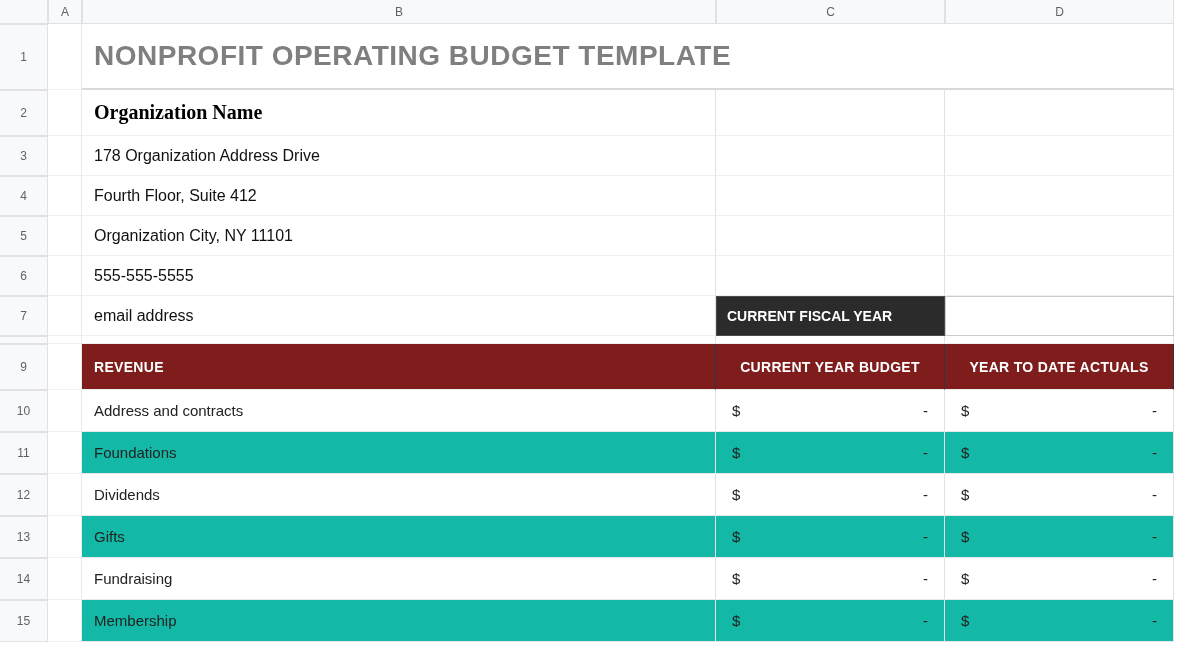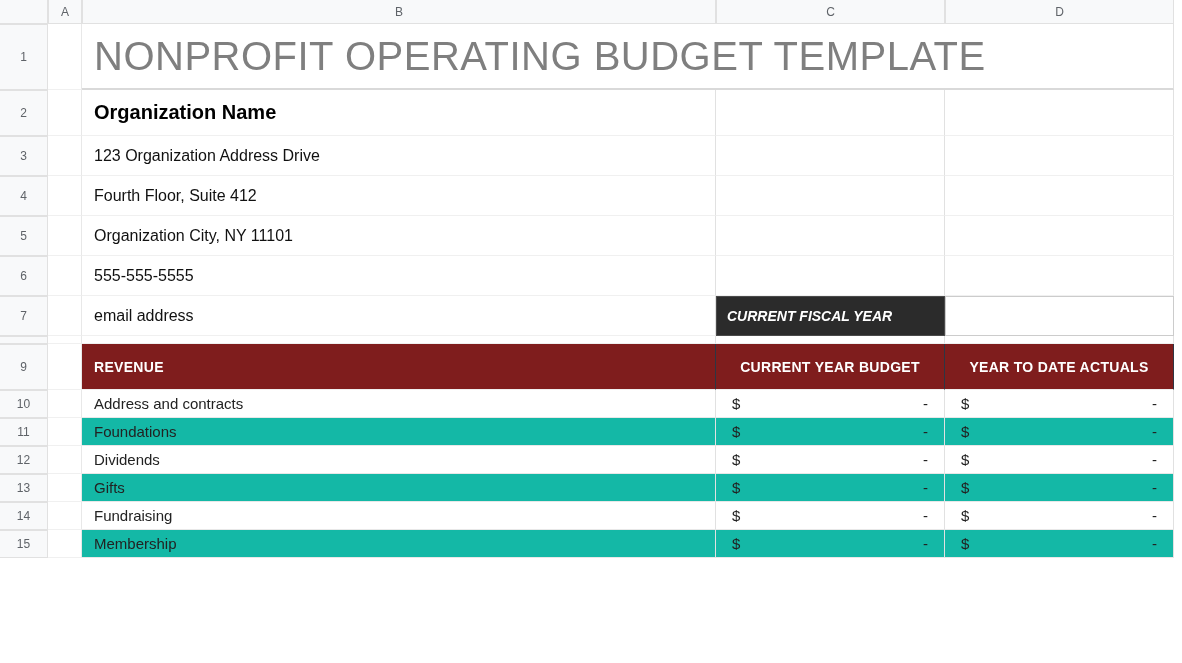--- a/index.html
+++ b/index.html
@@ -34,35 +34,34 @@
     border-right: 1px solid #e1e1e1;
     border-bottom: 1px solid #f0f0f0;
     padding: 0 12px;
     display: flex;
     align-items: center;
     background: #fff;
     white-space: nowrap;
     overflow: hidden;
   }
   .title-cell {
-    font-size: 40px;
-    font-weight: 400;
+    font-size: 28px;
+    font-weight: 700;
     color: #7f7f7f;
     letter-spacing: 0.5px;
   }
-  .org-name { font-size: 20px; font-weight: 700; }
+  .org-name { font-size: 20px; font-weight: 700; font-family: Liberation Serif, serif; }
   .info { font-size: 16px; color: #111; }
   .fiscal-label {
     background: #2b2b2b;
     color: #fff;
     font-weight: 700;
     font-size: 14px;
     padding-left: 10px;
     border: 1px solid #4a4a4a;
-    font-style: italic;
   }
   .fiscal-value {
     background: #fff;
     border: 1px solid #ccc;
   }
   .section-header {
     background: #7f1d1d;
     color: #fff;
     font-weight: 700;
     font-size: 14px;
@@ -83,21 +82,21 @@
     padding: 0 16px;
   }
   .money .cur { }
   .money .val { }
   .colA {
     background: #fff;
     border-right: 1px solid #e8e8e8;
   }
   .h-66 { height: 66px; }
   .h-40 { height: 40px; }
-  .h-42 { height: 28px; }
+  .h-42 { height: 42px; }
   .h-46 { height: 46px; }
   .h-8  { height: 8px; }
   .underline-bar {
     border-bottom: 2px solid #d9d9d9;
   }
 </style>
 </head>
 <body>
 
 <div class="sheet">
@@ -113,21 +112,21 @@
   <div class="cell title-cell h-66 underline-bar" style="grid-column: span 3;">NONPROFIT OPERATING BUDGET TEMPLATE</div>
 
   <div class="rownum h-46">2</div>
   <div class="cell colA h-46"></div>
   <div class="cell org-name h-46">Organization Name</div>
   <div class="cell h-46"></div>
   <div class="cell h-46"></div>
 
   <div class="rownum h-40">3</div>
   <div class="cell colA h-40"></div>
-  <div class="cell info h-40">123 Organization Address Drive</div>
+  <div class="cell info h-40">178 Organization Address Drive</div>
   <div class="cell h-40"></div>
   <div class="cell h-40"></div>
 
   <div class="rownum h-40">4</div>
   <div class="cell colA h-40"></div>
   <div class="cell info h-40">Fourth Floor, Suite 412</div>
   <div class="cell h-40"></div>
   <div class="cell h-40"></div>
 
   <div class="rownum h-40">5</div>

